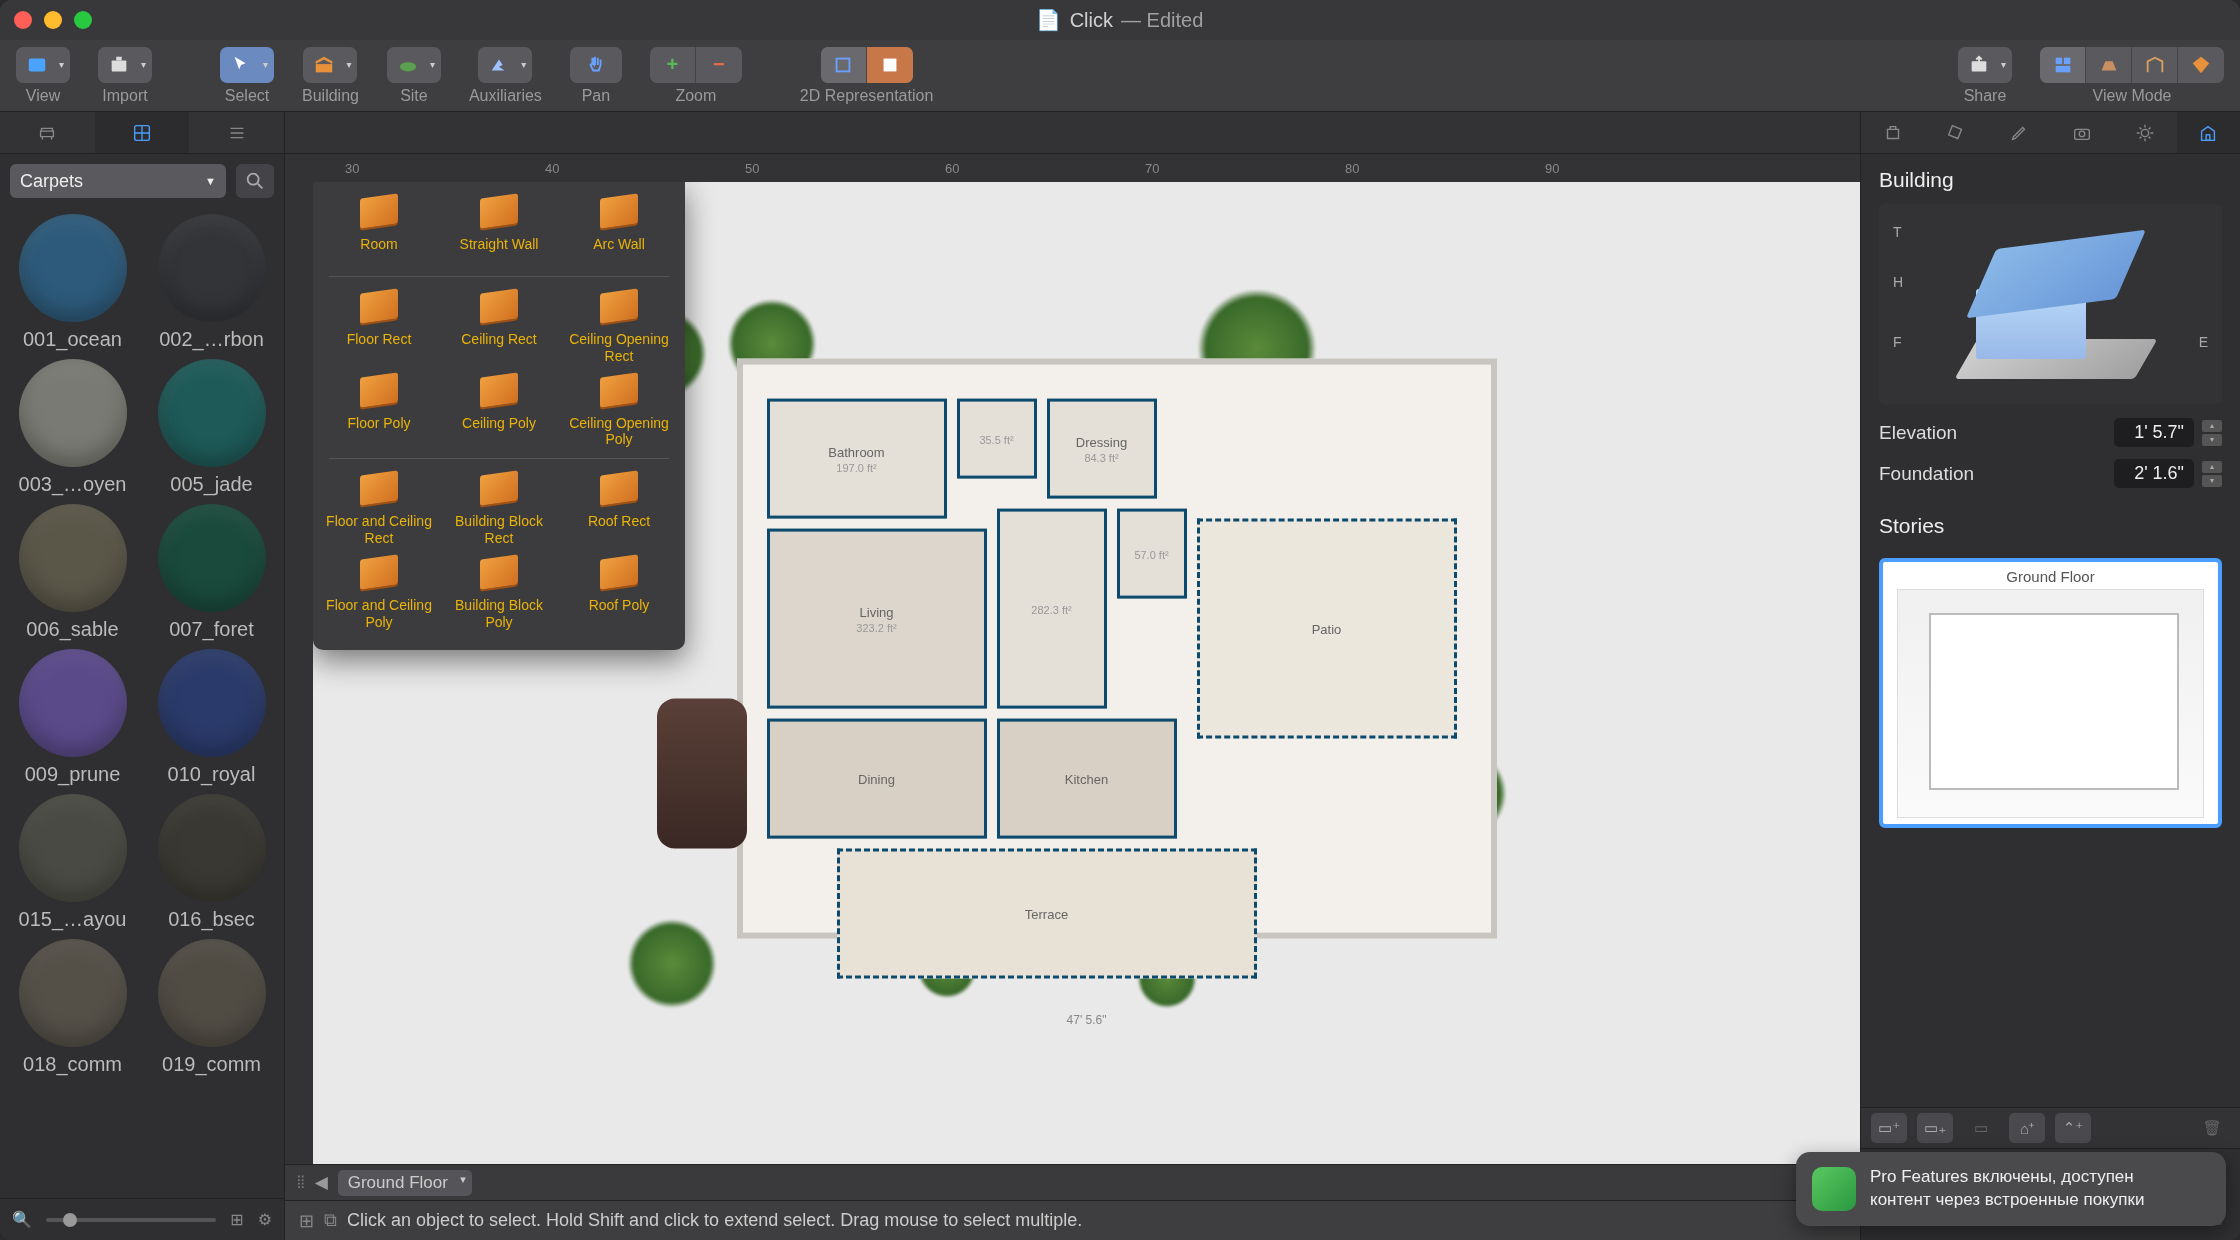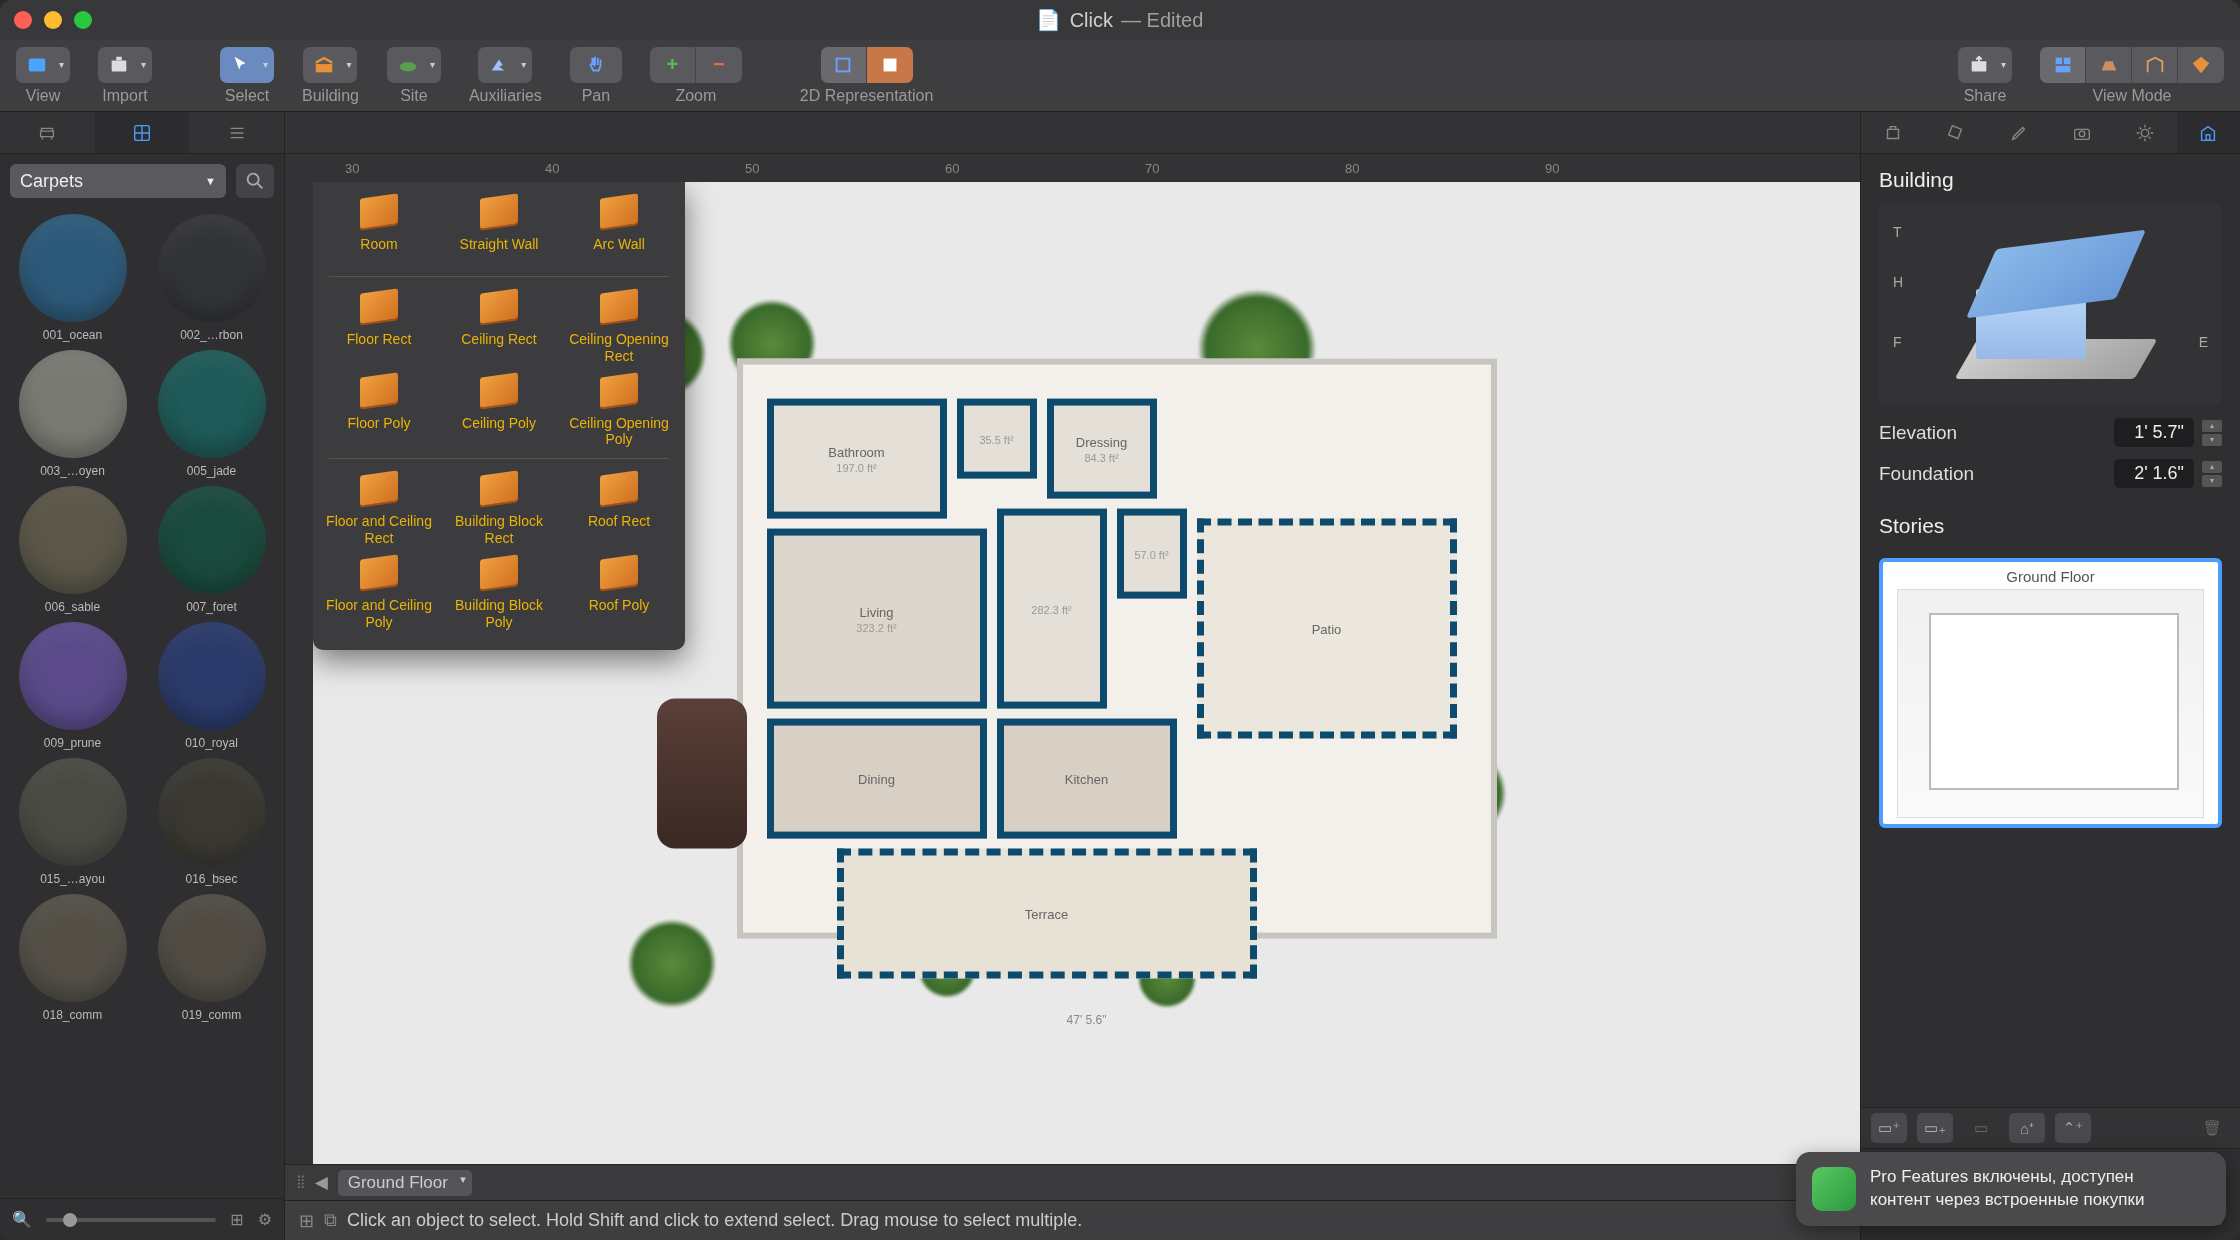--- a/index.html
+++ b/index.html
@@ -42,35 +42,35 @@
 .main { flex: 1; display: flex; min-height: 0; }
 
 
 .sidebar-left { width: 285px; background: #2f2f31; display: flex; flex-direction: column; border-right: 1px solid #222; }
 .lib-header { display: flex; gap: 10px; padding: 10px; align-items: center; }
 .lib-select { flex: 1; height: 34px; background: #5a5a5e; border-radius: 6px; display: flex; align-items: center; padding: 0 10px; font-size: 18px; color: #eee; justify-content: space-between; }
 .lib-search { width: 38px; height: 34px; background: #444448; border-radius: 6px; display: flex; align-items: center; justify-content: center; color: #aaa; }
 .lib-grid { flex: 1; overflow-y: auto; padding: 6px; display: grid; grid-template-columns: 1fr 1fr; gap: 8px 6px; align-content: start; }
 .swatch { display: flex; flex-direction: column; align-items: center; gap: 6px; }
 .swatch-circle { width: 108px; height: 108px; border-radius: 50%; background: #4a6a7a; box-shadow: inset 0 -8px 20px rgba(0,0,0,.3), inset 0 8px 20px rgba(255,255,255,.08); }
-.swatch-label { font-size: 12px; color: #bbb; max-width: 110px; overflow: hidden; text-overflow: ellipsis; white-space: nowrap; }
+.swatch-label { font-size: 20px; color: #bbb; max-width: 110px; overflow: hidden; text-overflow: ellipsis; white-space: nowrap; }
 .sidebar-footer { height: 42px; border-top: 1px solid #222; display: flex; align-items: center; padding: 0 12px; gap: 14px; color: #888; }
 .zoom-slider { flex: 1; height: 4px; background: #555; border-radius: 2px; position: relative; }
 .zoom-slider::before { content: ""; position: absolute; left: 10%; top: -5px; width: 14px; height: 14px; background: #999; border-radius: 50%; }
 
 
 .canvas-area { flex: 1; display: flex; flex-direction: column; background: #2a2a2c; position: relative; min-width: 0; }
 .ruler-h { height: 28px; background: #333335; display: flex; align-items: center; padding-left: 28px; position: relative; overflow: hidden; }
 .ruler-mark { position: absolute; font-size: 13px; color: #888; }
 .canvas-body { flex: 1; display: flex; min-height: 0; }
 .ruler-v { width: 28px; background: #333335; }
 .canvas-viewport { flex: 1; background: #e9e9e9; position: relative; overflow: hidden; }
 .floorplan { position: absolute; left: 50%; top: 50%; transform: translate(-50%,-52%); width: 900px; height: 720px; }
 .plan-base { position: absolute; inset: 60px 40px 80px 100px; background: #f3f0ec; border: 6px solid #c8c5c0; }
-.plan-room { position: absolute; background: #e4dfd7; border: 7px solid #0c4a6e; display: flex; flex-direction: column; align-items: center; justify-content: center; font-size: 13px; color: #666; }
+.plan-room { position: absolute; background: #e4dfd7; border: 3px solid #0c4a6e; display: flex; flex-direction: column; align-items: center; justify-content: center; font-size: 13px; color: #666; }
 .plan-room .rsize { font-size: 11px; color: #999; margin-top: 2px; }
 .tree { position: absolute; width: 90px; height: 90px; background: radial-gradient(circle, #5a8a3a 0%, #3a6a2a 60%, transparent 70%); border-radius: 50%; filter: blur(1px); }
 .canvas-footer { height: 36px; background: #3a3a3c; display: flex; align-items: center; padding: 0 12px; gap: 10px; border-top: 1px solid #222; font-size: 17px; color: #ccc; }
 .story-select { background: #555559; padding: 3px 24px 3px 10px; border-radius: 5px; position: relative; }
 .story-select::after { content: "▾"; position: absolute; right: 6px; font-size: 11px; }
 .canvas-zoom { margin-left: auto; color: #aaa; }
 .statusbar { height: 40px; background: #3e3e40; display: flex; align-items: center; padding: 0 14px; gap: 10px; border-top: 1px solid #222; font-size: 18px; color: #ccc; }
 
 
 .popover { position: absolute; left: 0px; top: 0px; width: 372px; background: #3c3c3e; border-radius: 0 0 10px 10px; padding: 14px 6px 10px; box-shadow: 0 10px 30px rgba(0,0,0,.5); z-index: 50; }

